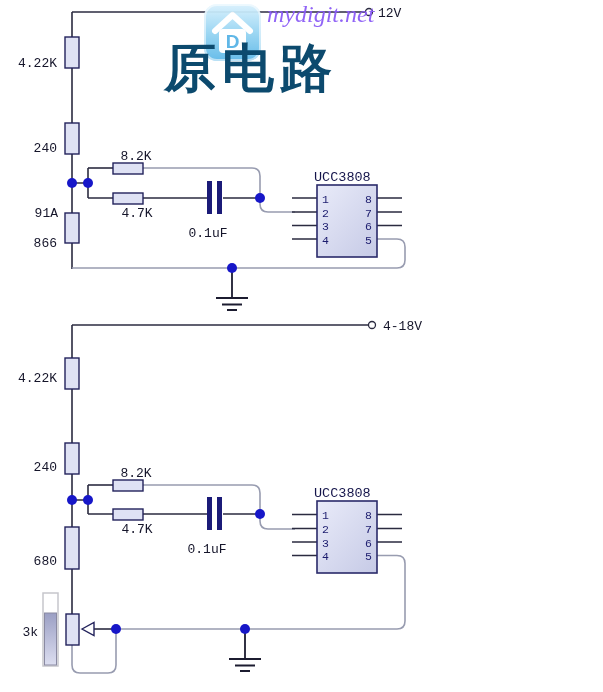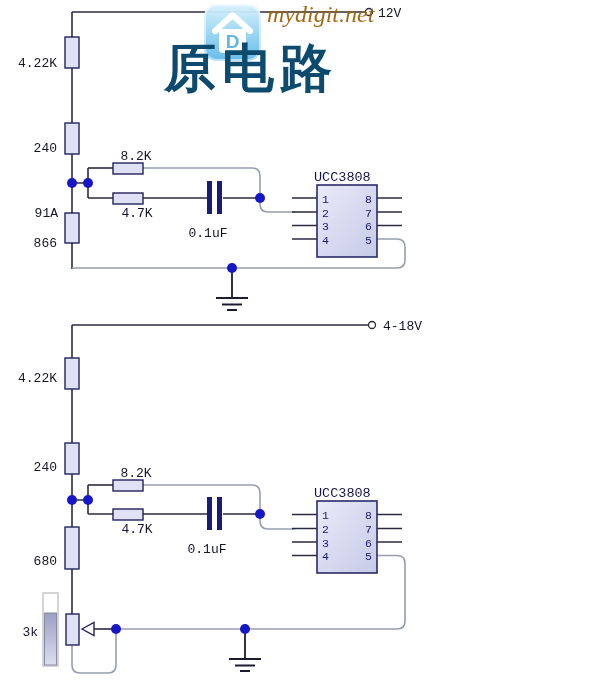--- a/index.html
+++ b/index.html
@@ -20,21 +20,21 @@
          font-family:Liberation Sans, sans-serif;line-height:1;}
   .title-top{left:164px;top:42px;font-size:52px;letter-spacing:6px;}
   .title-bottom{left:152px;top:388px;font-size:47px;letter-spacing:7px;}
   .watermark{position:absolute;left:204px;top:4px;display:flex;z-index:20;opacity:.95;}
   .wm-logo{width:57px;height:57px;border-radius:13px;
            background:linear-gradient(180deg,#d9f1fd 0%,#9ed8f4 45%,#5fb9e8 100%);
            box-shadow:inset 0 0 0 2px rgba(255,255,255,.55);}
   .wm-text{margin-left:6px;color:#9fd2ef;}
   .wm-name{font-size:27px;font-weight:bold;letter-spacing:2px;line-height:1.1;
            font-family:"DejaVu Sans","Liberation Sans",sans-serif;}
-  .wm-url{font-size:24px;font-style:italic;color:#a16207;line-height:1;margin-top:-2px;
+  .wm-url{font-size:24px;font-style:italic;color:#8b5cf6;line-height:1;margin-top:-2px;
           font-family:"Liberation Serif","DejaVu Serif",serif;}
 </style>
 </head>
 <body>
 
 <div class="canvas">
 
 <svg width="603" height="692" viewBox="0 0 603 692">
   <defs>
     <linearGradient id="icgrad" x1="0" y1="0" x2="1" y2="1">

